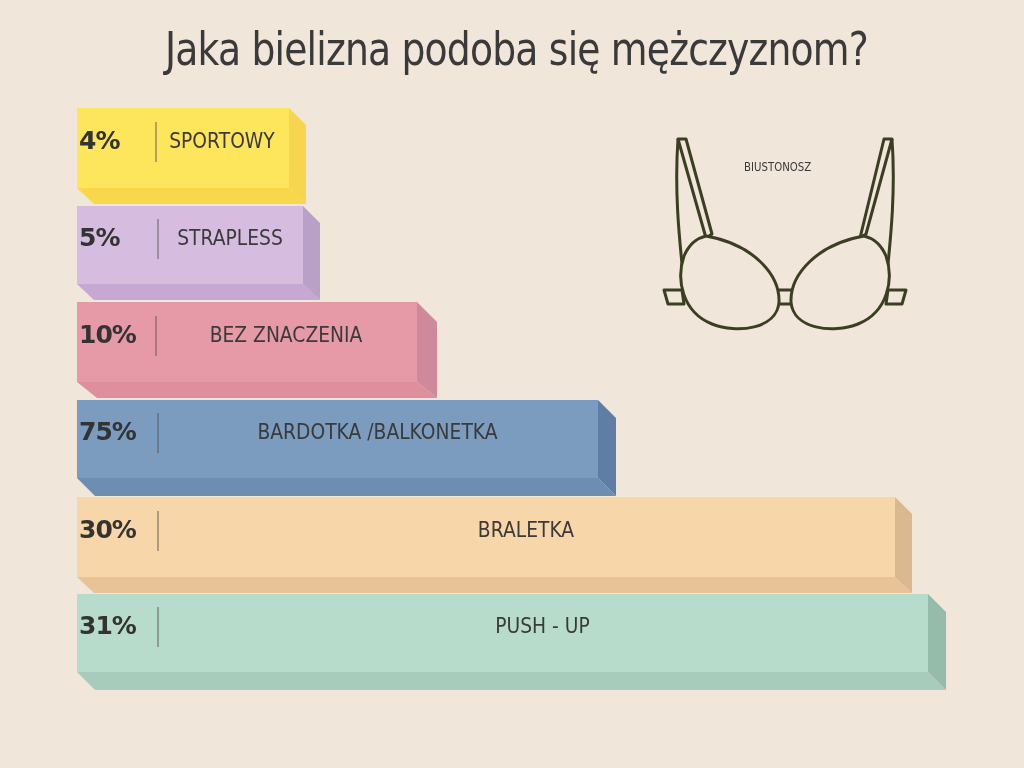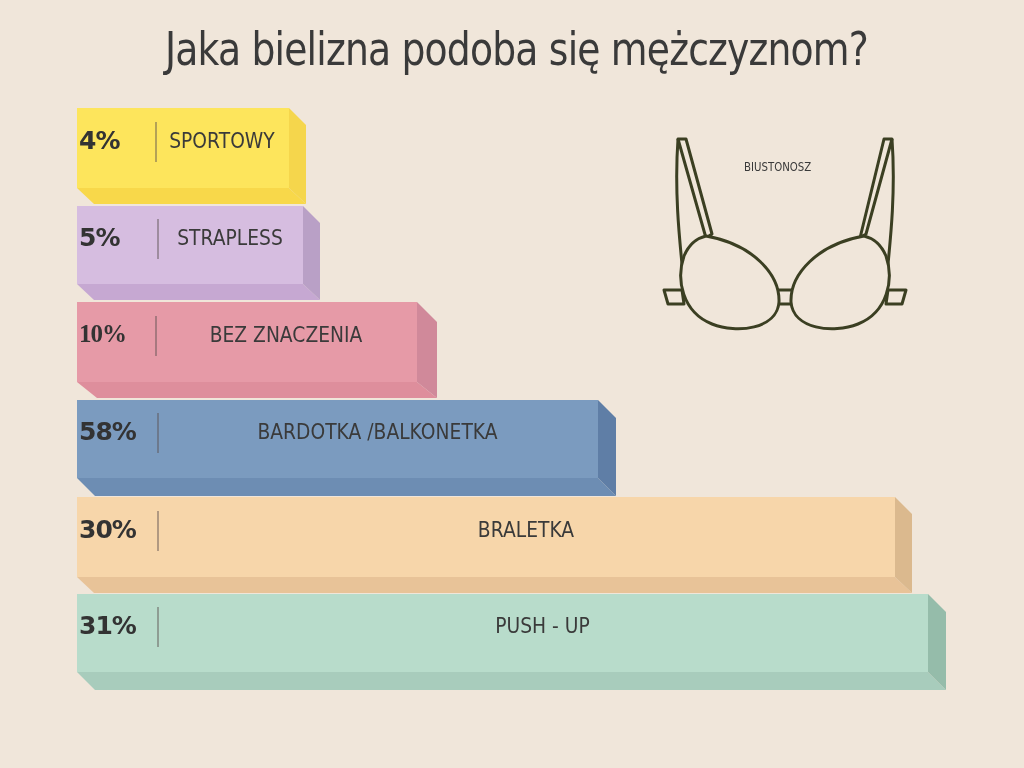--- a/index.html
+++ b/index.html
@@ -70,29 +70,29 @@
       <div class="bottom" style="top: 78px; width: 243px; height: 16px; background: rgb(198, 168, 210); clip-path: polygon(0px 0px, 226px 0px, 100% 100%, 17px 100%);"></div>
       <div class="side" style="left: 226px; width: 17px; height: 94px; background: rgb(185, 160, 198); clip-path: polygon(0px 0px, 100% 17px, 100% 100%, 0px 78px);"></div>
       <div class="pct" style="top: 17px;">5%</div>
       <div class="divider" style="left: 80px; top: 13px; height: 40px;"></div>
       <div class="label" style="left: 80px; width: 146px; top: 19px;">STRAPLESS</div>
     </div>
     <div class="bar" style="top: 302px; width: 360px; height: 96px;">
       <div class="front" style="width: 340px; height: 80px; background: rgb(230, 154, 167);"></div>
       <div class="bottom" style="top: 80px; width: 360px; height: 16px; background: rgb(222, 142, 156); clip-path: polygon(0px 0px, 340px 0px, 100% 100%, 20px 100%);"></div>
       <div class="side" style="left: 340px; width: 20px; height: 96px; background: rgb(208, 137, 154); clip-path: polygon(0px 0px, 100% 20px, 100% 100%, 0px 80px);"></div>
-      <div class="pct" style="top: 18px; font-family: Liberation Serif, serif;">10%</div>
+      <div class="pct" style="top: 18px;">10%</div>
       <div class="divider" style="left: 78px; top: 14px; height: 40px;"></div>
       <div class="label" style="left: 78px; width: 262px; top: 20px;">BEZ ZNACZENIA</div>
     </div>
     <div class="bar" style="top: 400px; width: 539px; height: 96px;">
       <div class="front" style="width: 521px; height: 78px; background: rgb(123, 155, 191);"></div>
       <div class="bottom" style="top: 78px; width: 539px; height: 18px; background: rgb(109, 141, 179); clip-path: polygon(0px 0px, 521px 0px, 100% 100%, 18px 100%);"></div>
       <div class="side" style="left: 521px; width: 18px; height: 96px; background: rgb(95, 126, 166); clip-path: polygon(0px 0px, 100% 18px, 100% 100%, 0px 78px);"></div>
-      <div class="pct" style="top: 17px;">58%</div>
+      <div class="pct" style="top: 17px;">75%</div>
       <div class="divider" style="left: 80px; top: 13px; height: 40px;"></div>
       <div class="label" style="left: 80px; width: 441px; top: 19px;">BARDOTKA /BALKONETKA</div>
     </div>
     <div class="bar" style="top: 497px; width: 994px; height: 96px;">
       <div class="front" style="width: 818px; height: 80px; background: rgb(247, 214, 170);"></div>
       <div class="bottom" style="top: 80px; width: 835px; height: 16px; background: rgb(232, 195, 152); clip-path: polygon(0px 0px, 818px 0px, 100% 100%, 17px 100%);"></div>
       <div class="side" style="left: 818px; width: 17px; height: 96px; background: rgb(219, 185, 142); clip-path: polygon(0px 0px, 100% 17px, 100% 100%, 0px 80px);"></div>
       <div class="pct" style="top: 18px;">30%</div>
       <div class="divider" style="left: 80px; top: 14px; height: 40px;"></div>
       <div class="label" style="left: 80px; width: 738px; top: 20px;">BRALETKA</div>

